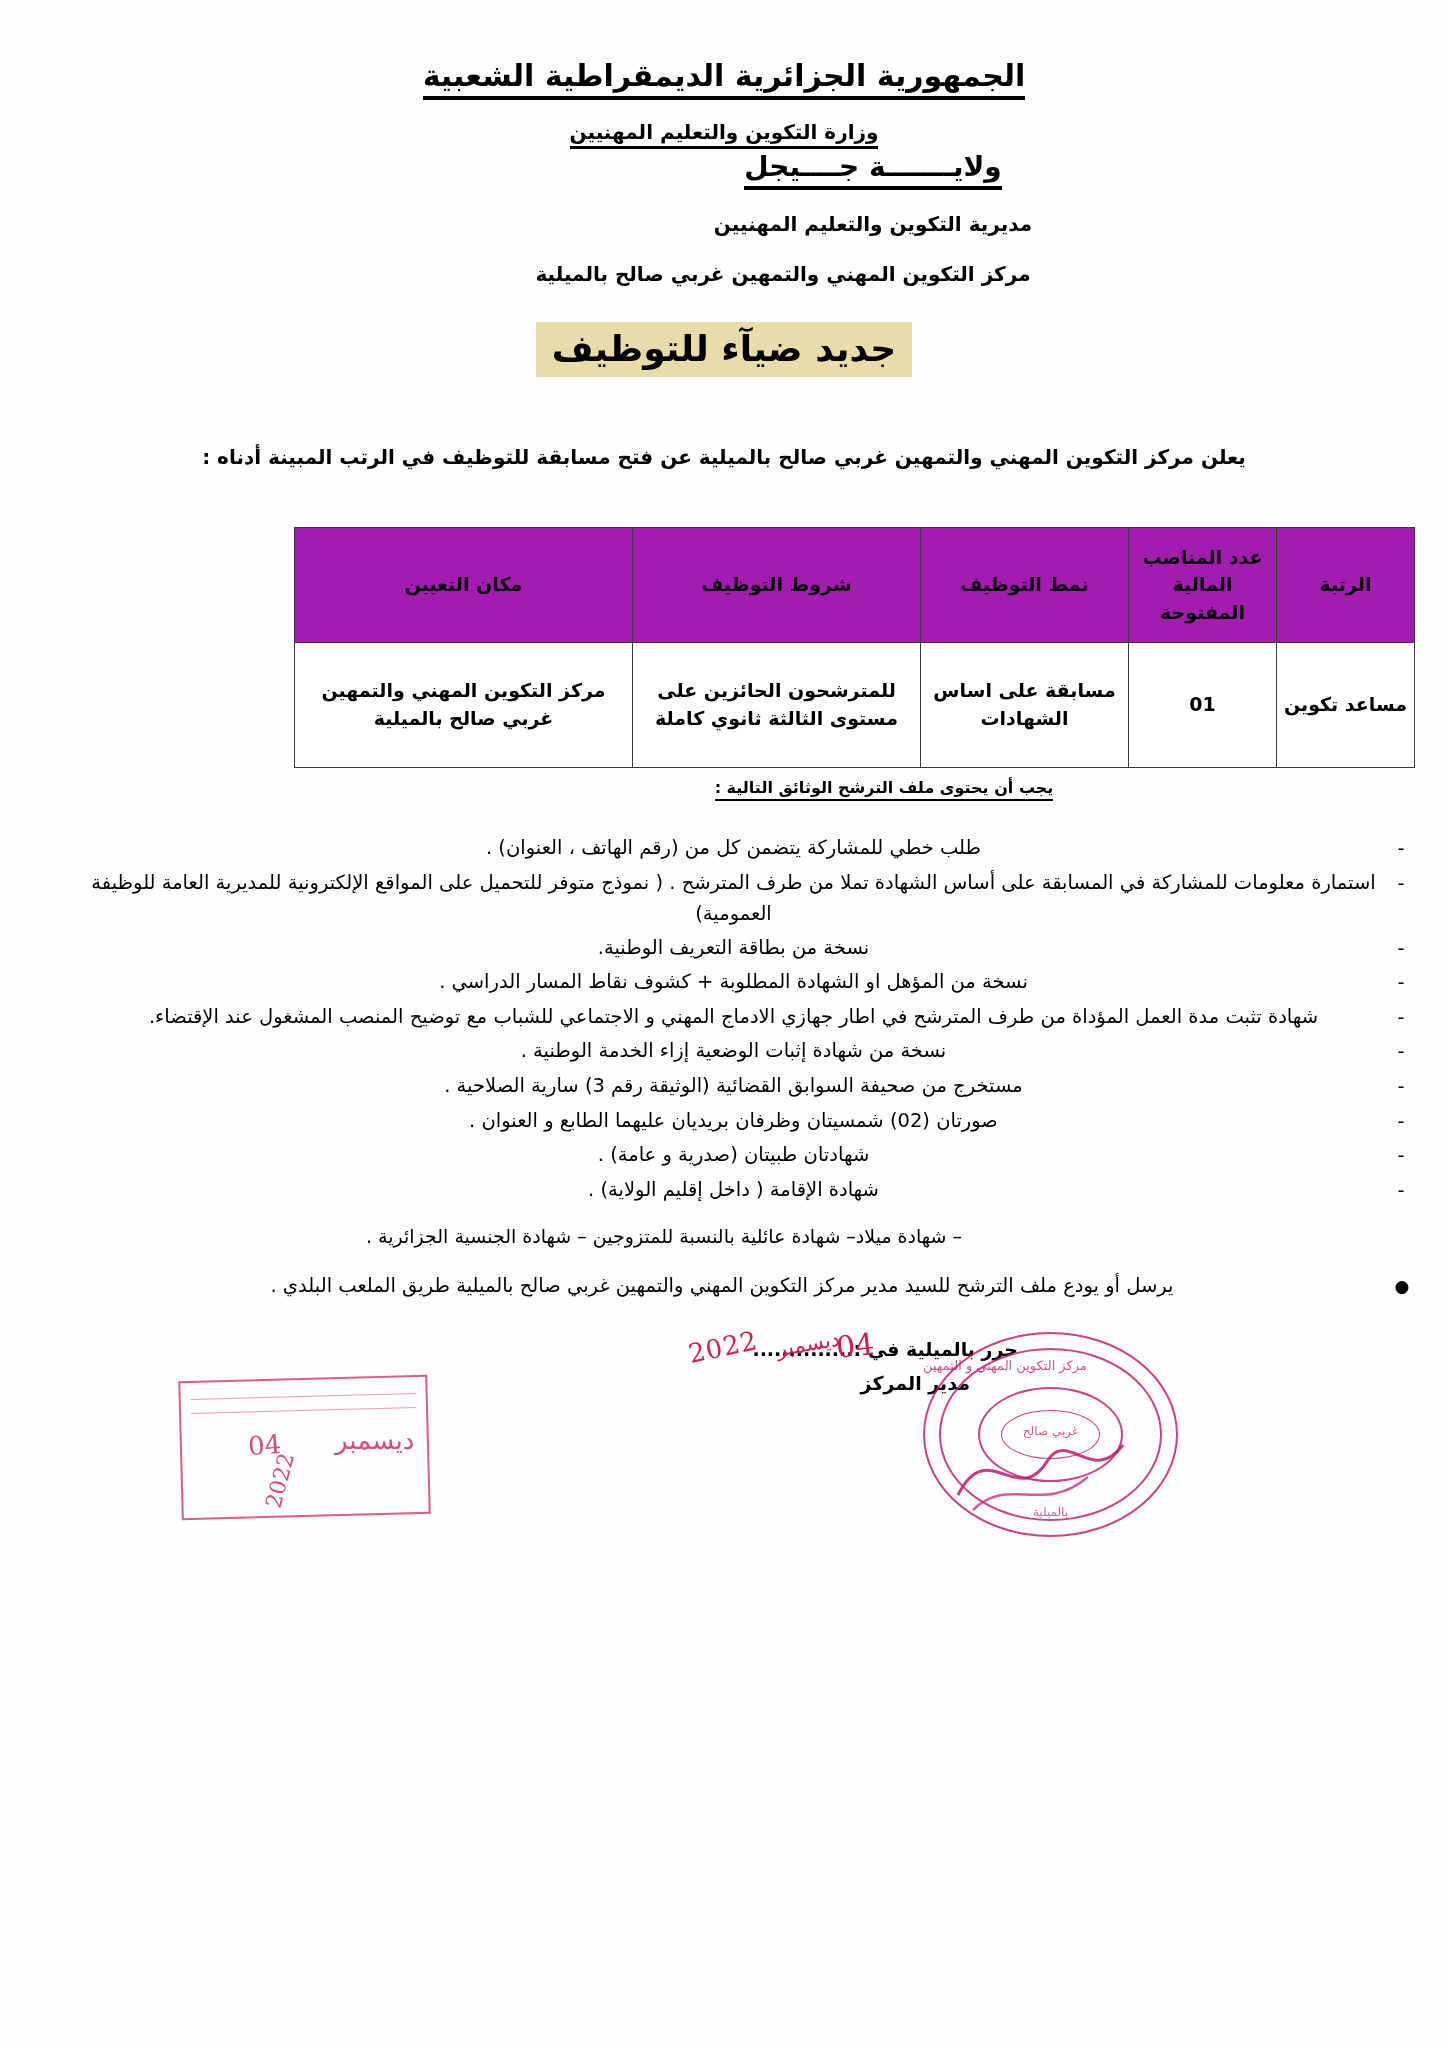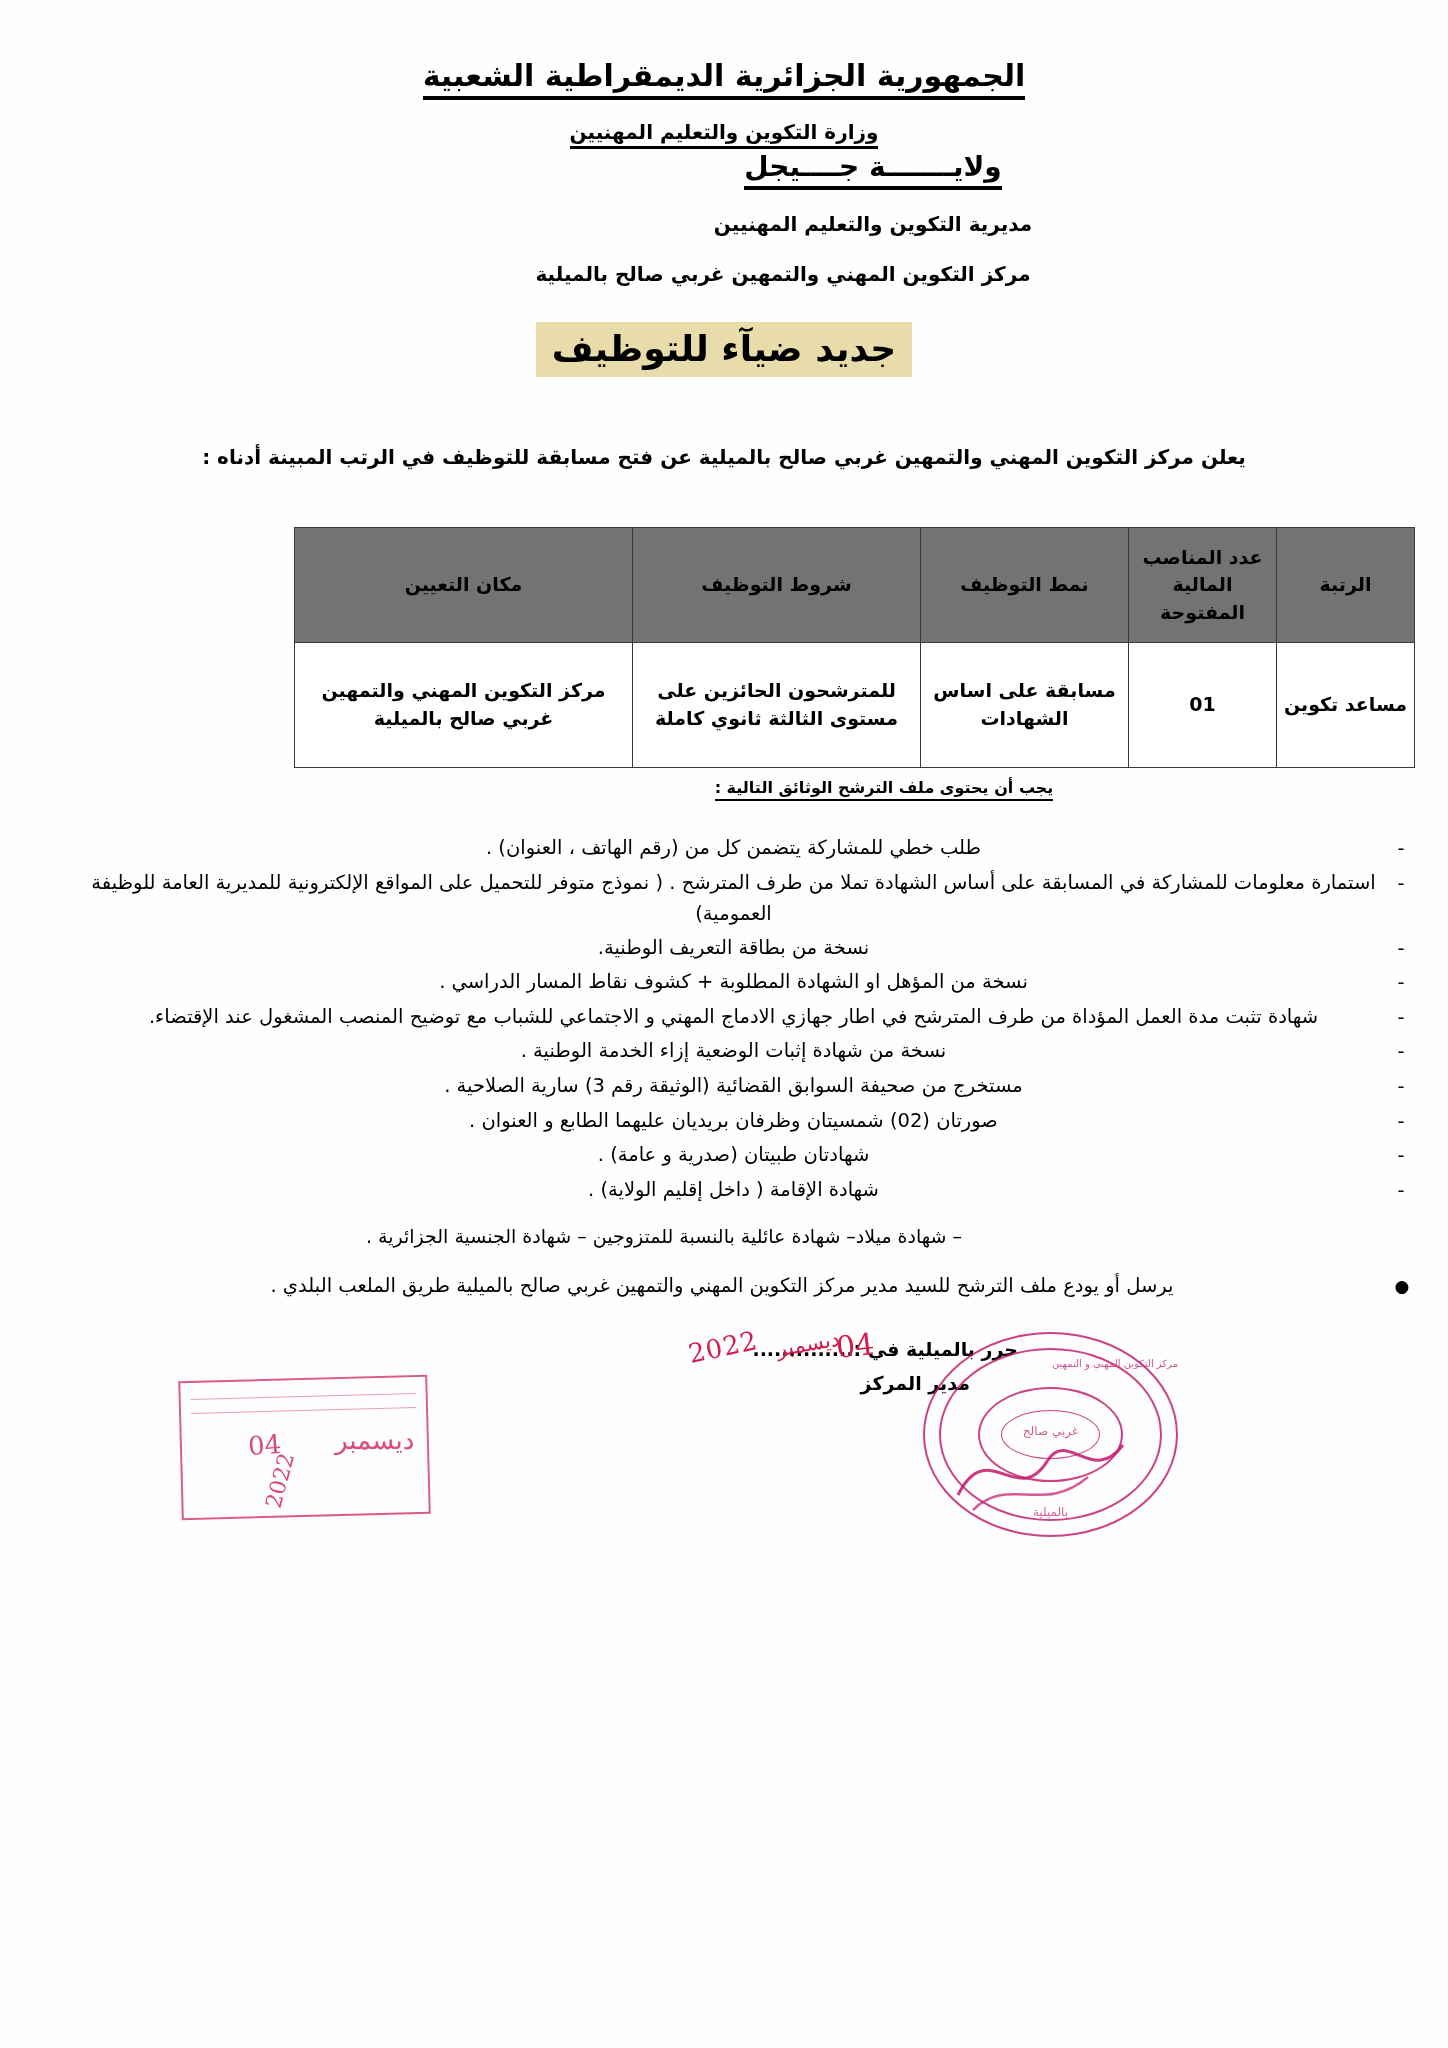--- a/index.html
+++ b/index.html
@@ -132,21 +132,21 @@
   table.jobs th, table.jobs td {
     border: 1.5px solid #3a3a3a;
     text-align: center;
     vertical-align: middle;
     font-size: 19px;
     font-weight: bold;
     padding: 7px 6px;
     line-height: 1.45;
   }
   table.jobs thead th {
-    background: #737373;
+    background: #a21caf;
     height: 100px;
   }
   table.jobs tbody td {
     background: #ffffff;
     height: 110px;
   }
   .col-rank   { width: 125px; }
   .col-posts  { width: 135px; }
   .col-mode   { width: 195px; }
   .col-cond   { width: 275px; }
@@ -315,23 +315,23 @@
     border-radius: 50%;
     opacity: 0.82;
   }
   .stamp-round .r1 { inset: 0; }
   .stamp-round .r2 { inset: 16px; border-width: 2px; }
   .stamp-round .r3 { inset: 55px; border-width: 2px; }
   .stamp-round .r4 { inset: 78px; border-width: 1.5px; }
   .stamp-arc-text {
     position: absolute;
     top: 26px; left: 0; right: 0;
-    text-align: right;
+    text-align: left;
     color: #c2186c;
-    font-size: 10px;
+    font-size: 13px;
     opacity: .75;
     direction: rtl;
   }
   .stamp-mid-text {
     position: absolute;
     top: 92px; left: 0; right: 0;
     text-align: center;
     color: #be185d;
     font-size: 12px;
     opacity: .7;

